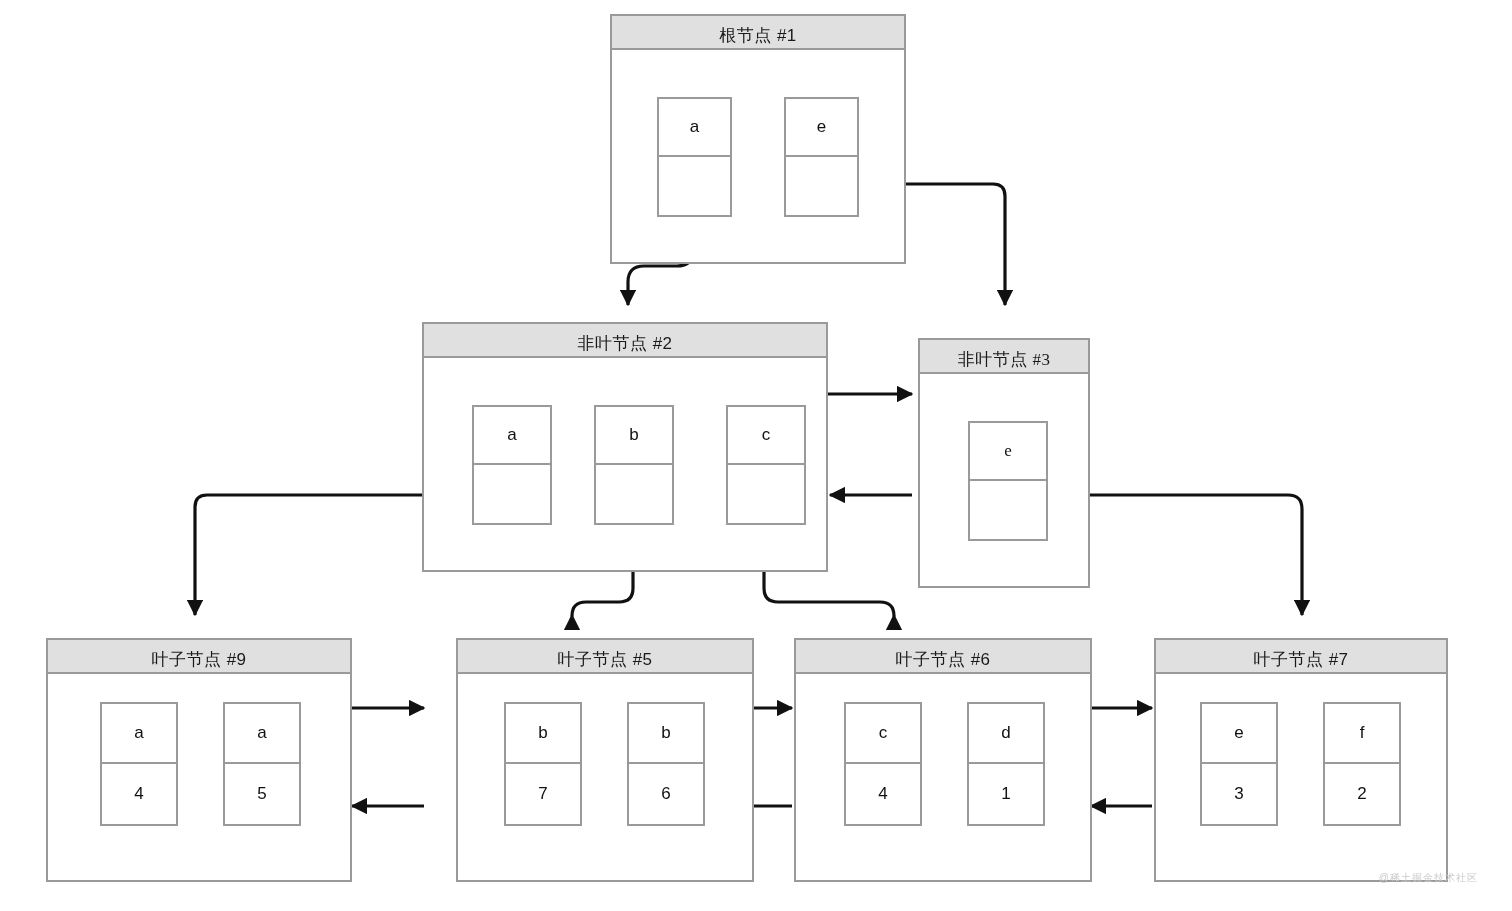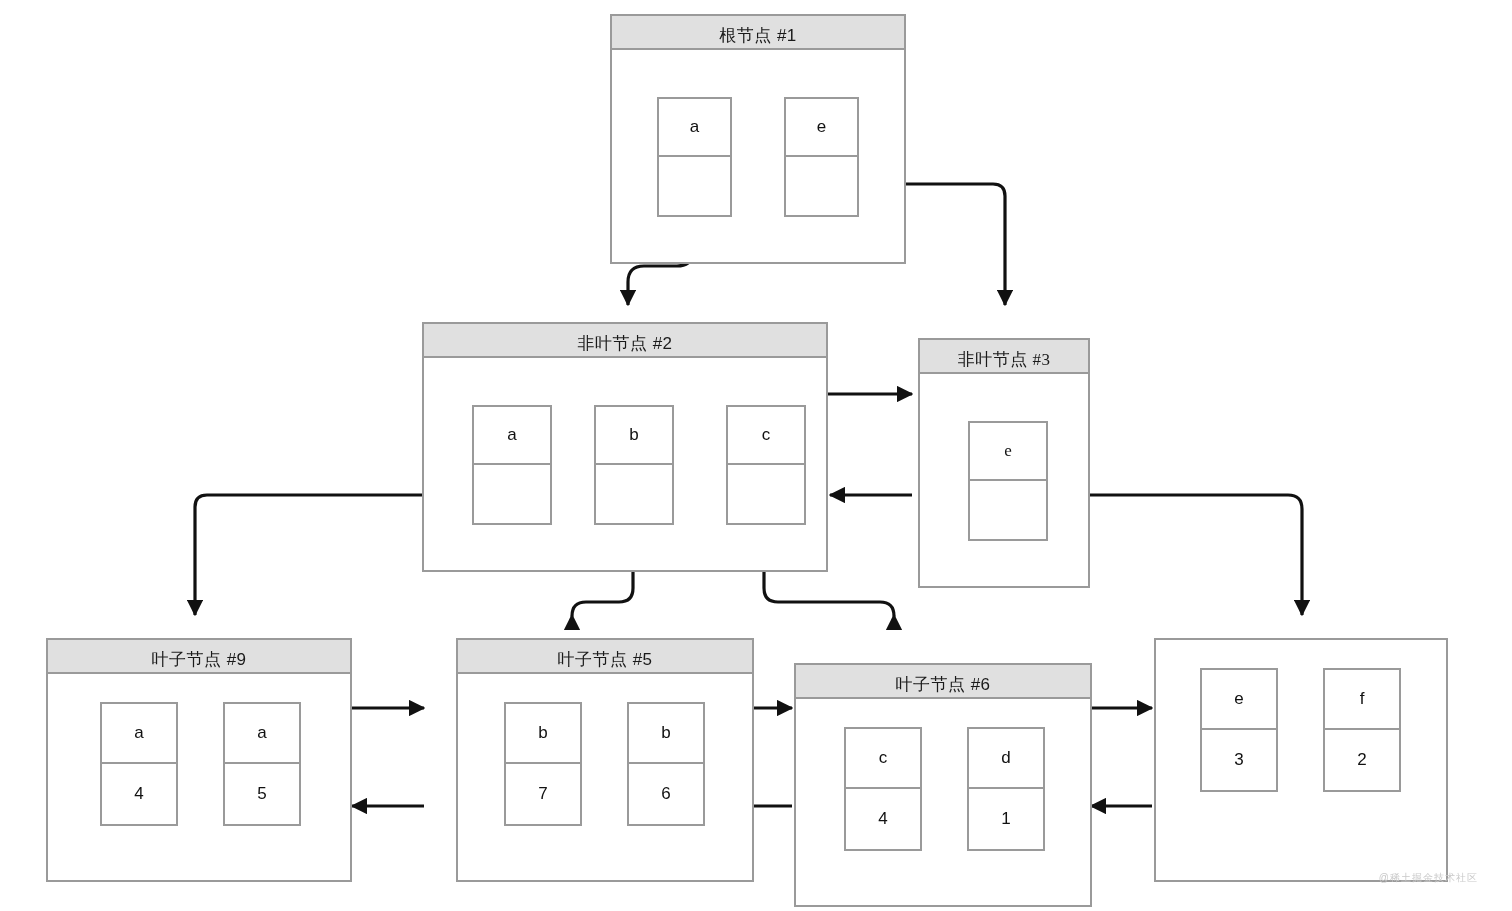--- a/index.html
+++ b/index.html
@@ -211,35 +211,36 @@
         <div class="cell-key">b</div>
         <div class="cell-val">7</div>
       </div>
       <div class="cell" style="left:169px; top:28px; width:78px; height:124px;">
         <div class="cell-key">b</div>
         <div class="cell-val">6</div>
       </div>
     </div>
   </div>
 
-  <div class="node" style="left:794px; top:638px; width:298px; height:244px;margin-top:25px;">
+  <div class="node" style="left:794px; top:638px; width:298px; height:244px;">
     <div class="node-title">叶子节点 #6</div>
     <div class="node-body">
       <div class="cell" style="left:48px; top:28px; width:78px; height:124px;">
         <div class="cell-key">c</div>
         <div class="cell-val">4</div>
       </div>
       <div class="cell" style="left:171px; top:28px; width:78px; height:124px;">
         <div class="cell-key">d</div>
         <div class="cell-val">1</div>
       </div>
     </div>
   </div>
 
   <div class="node" style="left:1154px; top:638px; width:294px; height:244px;">
+    <div class="node-title">叶子节点 #7</div>
     <div class="node-body">
       <div class="cell" style="left:44px; top:28px; width:78px; height:124px;">
         <div class="cell-key">e</div>
         <div class="cell-val">3</div>
       </div>
       <div class="cell" style="left:167px; top:28px; width:78px; height:124px;">
         <div class="cell-key">f</div>
         <div class="cell-val">2</div>
       </div>
     </div>

